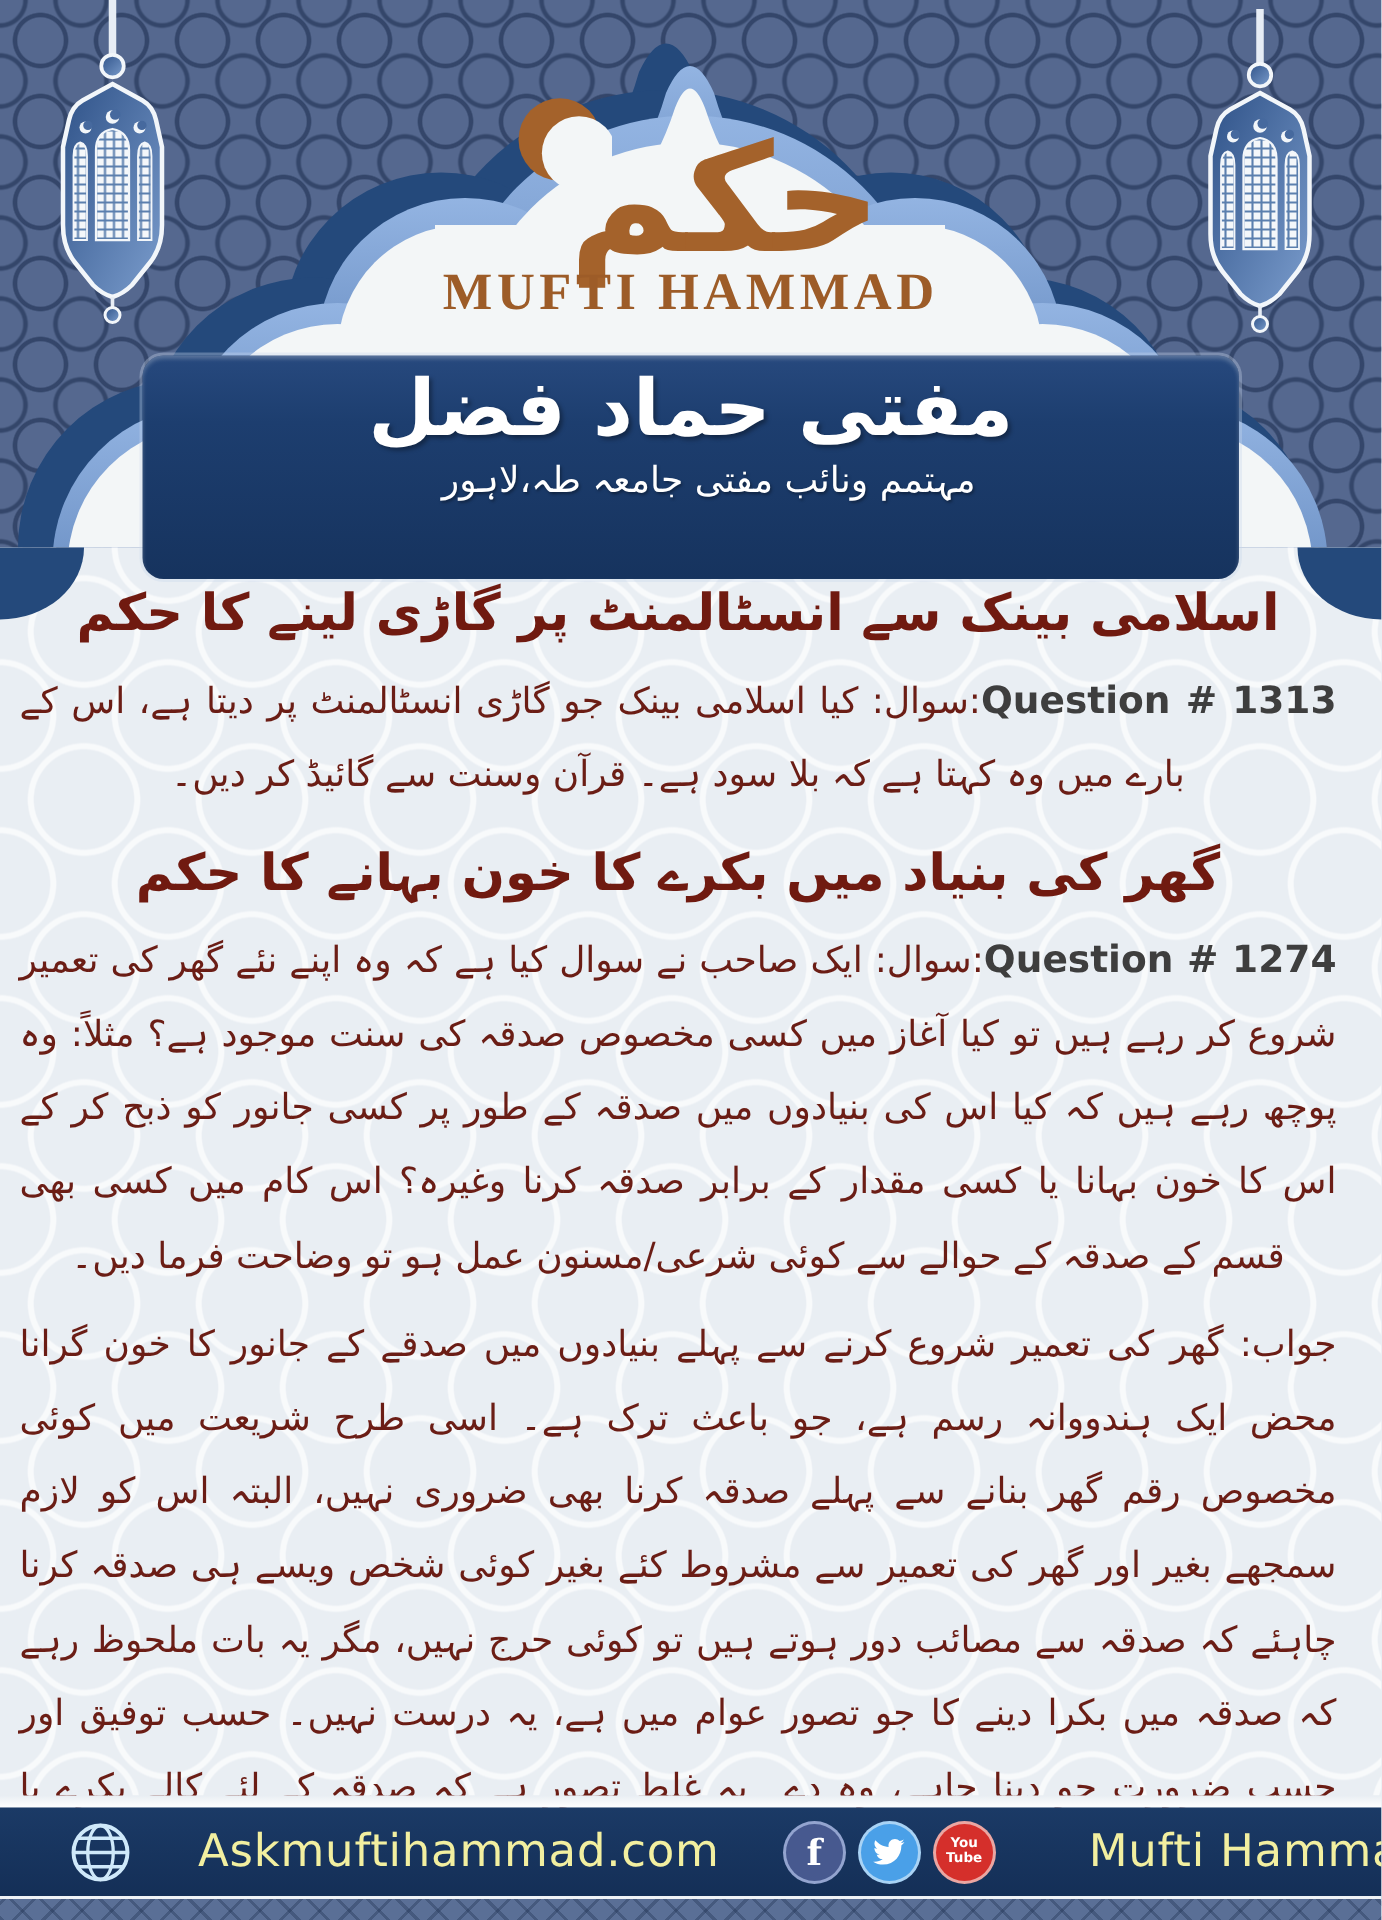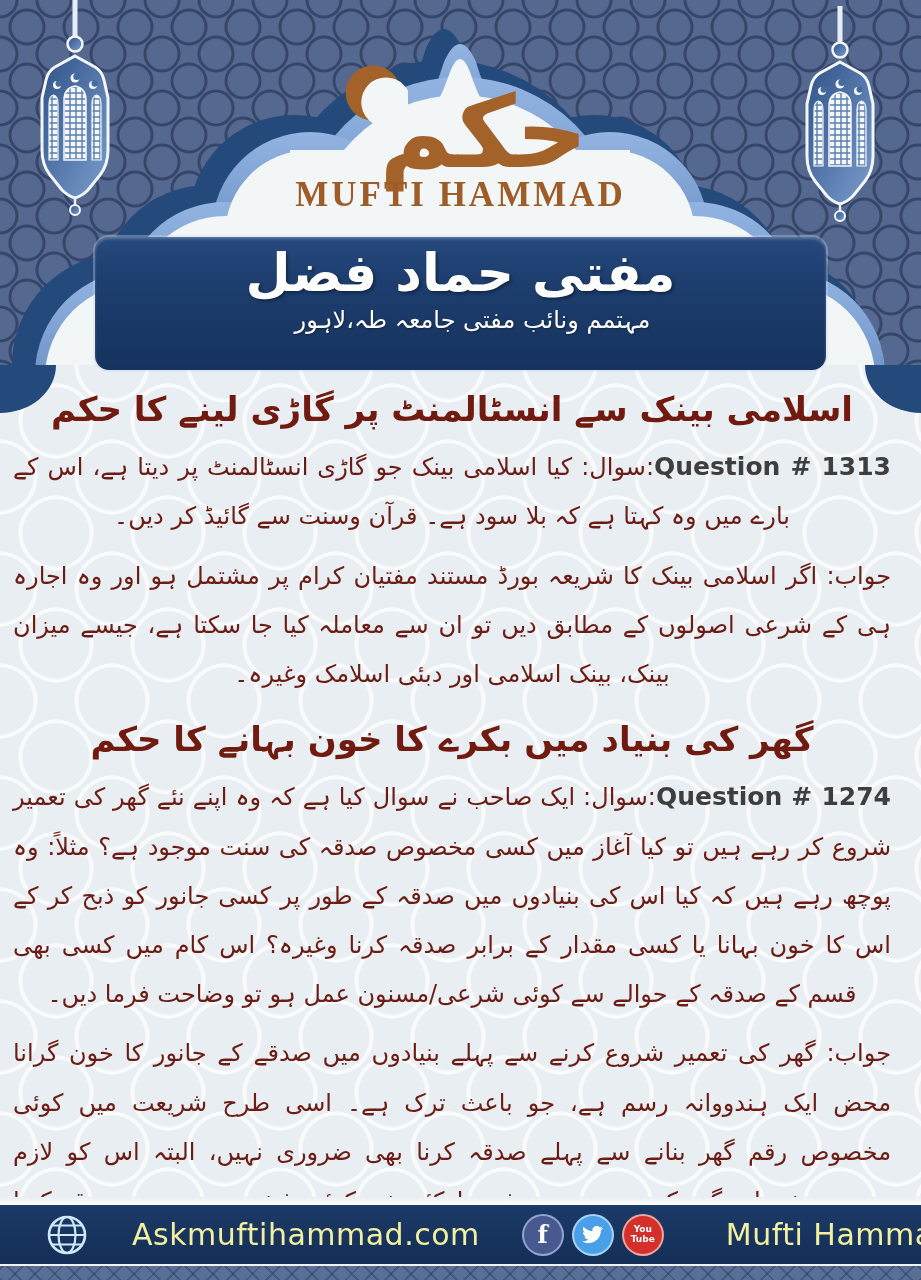--- a/index.html
+++ b/index.html
@@ -22,21 +22,21 @@
   .logo .crescent { position:relative; left:-86px; top:6px; }
   .logo-script {
     font-size:100px; font-weight:bold; color:#a4622b; line-height:.85;
     margin-top:-34px; padding-left:46px; letter-spacing:2px;
   }
   .logo-word {
     font-family:Liberation Serif, serif; font-size:35px;
     color:#9d5c28; letter-spacing:3px; font-weight:bold;
   }
   .banner {
-    position:absolute; left:95px; right:95px; top:237px; height:133px; z-index:4;
+    position:absolute; left:95px; right:95px; top:237px; height:149px; z-index:4;
     background:linear-gradient(180deg,#27497e 0%, #1d3e6f 30%, #16335e 100%);
     border-radius:14px; text-align:center; color:#ffffff;
     box-shadow:0 0 0 2px rgba(200,214,235,.35), inset 0 2px 3px rgba(255,255,255,.25);
     padding-top:8px;
   }
   .banner-title { font-size:52px; font-weight:bold; line-height:1.1; text-shadow:2px 2px 3px rgba(0,0,0,.35); }
   .banner-sub { font-size:24px; margin-top:4px; text-shadow:1px 1px 2px rgba(0,0,0,.35);margin-left:24px; }
   
   .content {
     position:absolute; top:365px; left:0; width:921px; height:832px;
@@ -180,21 +180,20 @@
   <div class="banner-title">مفتی حماد فضل</div>
   <div class="banner-sub">مہتمم ونائب مفتی جامعہ طہ،لاہور</div>
 </div>
 
 <div class="content">
   <div class="corner left"></div>
   <div class="corner right"></div>
 
   <h2 class="sec-heading">اسلامی بینک سے انسٹالمنٹ پر گاڑی لینے کا حکم</h2>
   <p class="para last-center"><span class="qlabel">Question # 1313</span><span>:سوال: کیا اسلامی بینک جو گاڑی انسٹالمنٹ پر دیتا ہے، اس کے بارے میں وہ کہتا ہے کہ بلا سود ہے۔ قرآن وسنت سے گائیڈ کر دیں۔</span></p>
-  <p class="para last-center">جواب: اگر اسلامی بینک کا شریعہ بورڈ مستند مفتیان کرام پر مشتمل ہو اور وہ اجارہ ہی کے شرعی اصولوں کے مطابق دیں تو ان سے معاملہ کیا جا سکتا ہے، جیسے میزان بینک، بینک اسلامی اور دبئی اسلامک وغیرہ۔</p>
 
   <h2 class="sec-heading">گھر کی بنیاد میں بکرے کا خون بہانے کا حکم</h2>
   <p class="para last-center"><span class="qlabel">Question # 1274</span><span>:سوال: ایک صاحب نے سوال کیا ہے کہ وہ اپنے نئے گھر کی تعمیر شروع کر رہے ہیں تو کیا آغاز میں کسی مخصوص صدقہ کی سنت موجود ہے؟ مثلاً: وہ پوچھ رہے ہیں کہ کیا اس کی بنیادوں میں صدقہ کے طور پر کسی جانور کو ذبح کر کے اس کا خون بہانا یا کسی مقدار کے برابر صدقہ کرنا وغیرہ؟ اس کام میں کسی بھی قسم کے صدقہ کے حوالے سے کوئی شرعی/مسنون عمل ہو تو وضاحت فرما دیں۔</span></p>
   <p class="para last-right">جواب: گھر کی تعمیر شروع کرنے سے پہلے بنیادوں میں صدقے کے جانور کا خون گرانا محض ایک ہندووانہ رسم ہے، جو باعث ترک ہے۔ اسی طرح شریعت میں کوئی مخصوص رقم گھر بنانے سے پہلے صدقہ کرنا بھی ضروری نہیں، البتہ اس کو لازم سمجھے بغیر اور گھر کی تعمیر سے مشروط کئے بغیر کوئی شخص ویسے ہی صدقہ کرنا چاہئے کہ صدقہ سے مصائب دور ہوتے ہیں تو کوئی حرج نہیں، مگر یہ بات ملحوظ رہے کہ صدقہ میں بکرا دینے کا جو تصور عوام میں ہے، یہ درست نہیں۔ حسب توفیق اور حسب ضرورت جو دینا چاہے، وہ دے۔ یہ غلط تصور ہے کہ صدقہ کے لئے کالے بکرے یا بکرے ہی دیں گے تو مصیبت دور ہوگی۔</p>
 </div>
 
 <div class="footer-gap"></div>
 <div class="footer">
   <span class="globe-wrap">
     <svg width="42" height="42" viewBox="0 0 42 42">

